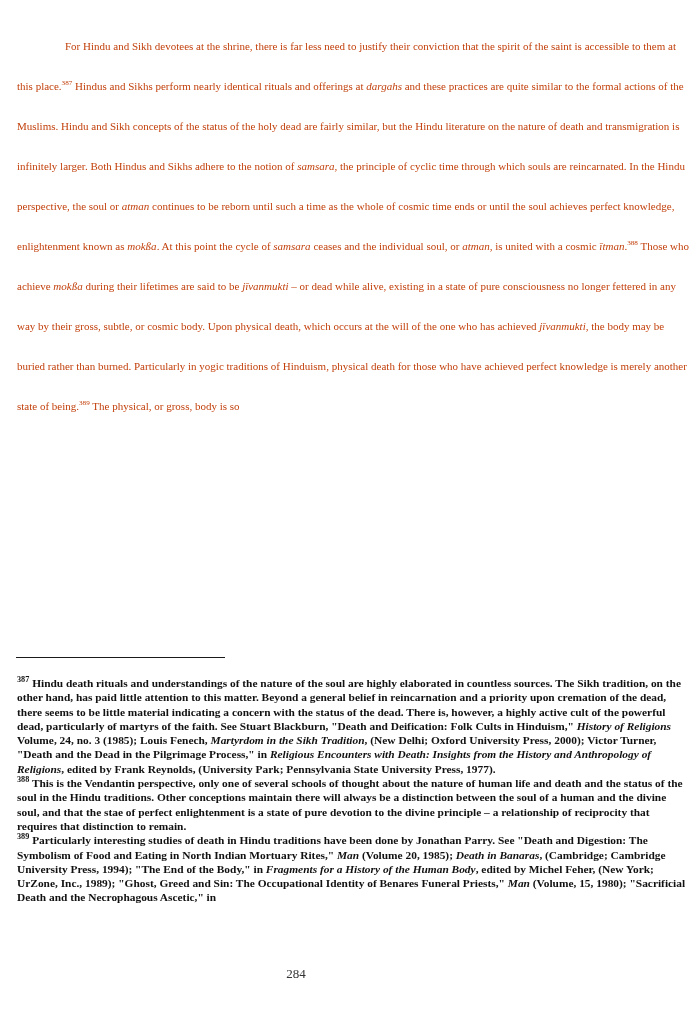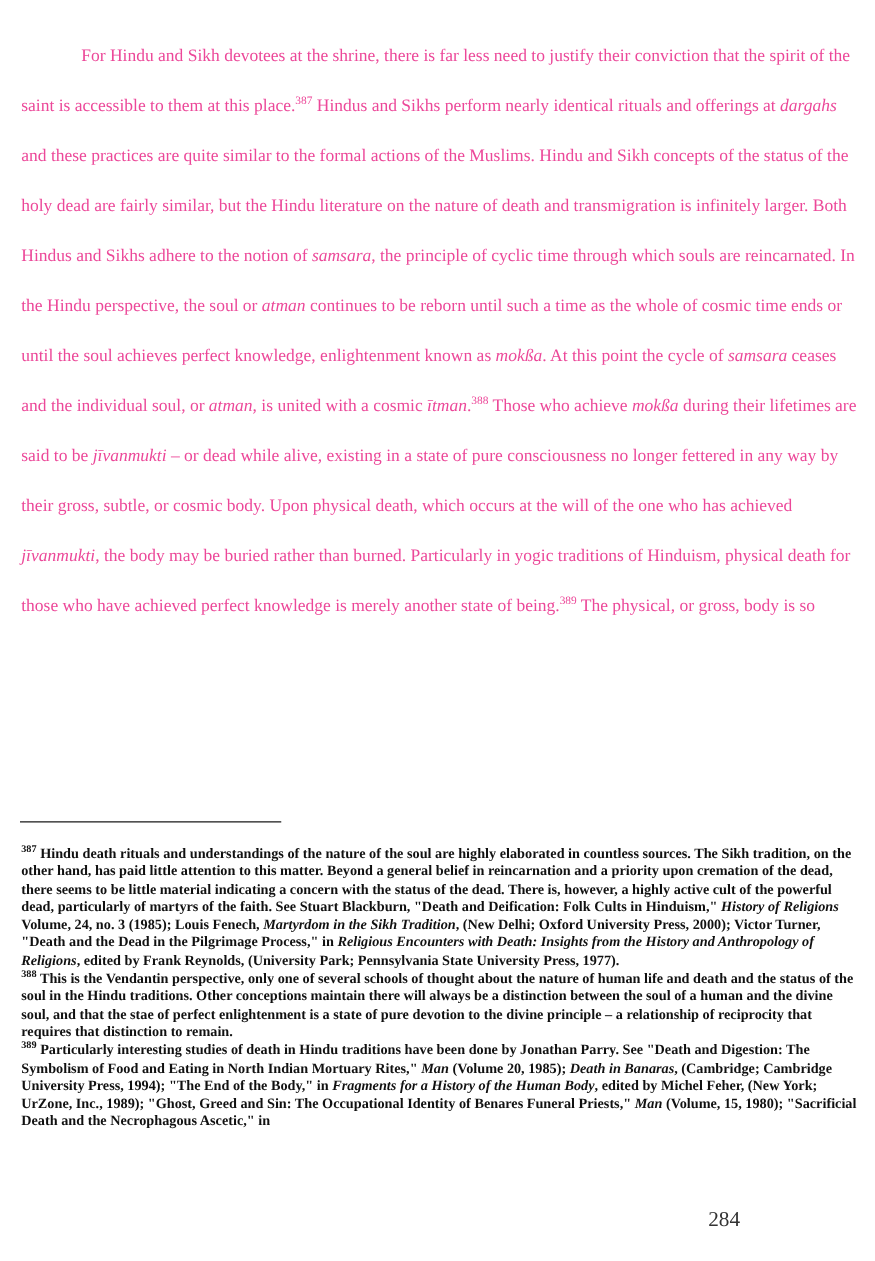--- a/index.html
+++ b/index.html
@@ -19,25 +19,25 @@
 
   
   .body-block {
     position: absolute;
     left: 17px;
     top: 26px;
     width: 674px;
   }
   .body-par {
     margin: 0;
-    font-size: 14px;
+    font-size: 11px;
     line-height: 40px;
     text-align: left;
     text-indent: 48px;
-    color: #ec4899;
+    color: #c2410c;
     white-space: normal;
   }
   .body-par i {
     font-style: italic;
   }
   sup {
     font-size: 0.65em;
     vertical-align: super;
     line-height: 0;
   }
@@ -75,22 +75,22 @@
     vertical-align: super;
     line-height: 0;
   }
 
   
   .page-number {
     position: absolute;
     left: 0;
     top: 966px;
     width: 592px;
-    text-align: right;
-    font-size: 17px;
+    text-align: center;
+    font-size: 13px;
     color: #333;
   }
 </style>
 </head>
 <body>
 
 <div class="page">
 
   <div class="body-block">
     <p class="body-par"><span>For Hindu and Sikh devotees at the shrine, there is far less need to justify their conviction that the spirit of the saint is accessible to them at this place.</span><sup>387</sup><span>  Hindus and Sikhs perform nearly identical rituals and offerings at </span><i>dargahs</i><span> and these practices are quite similar to the formal actions of the Muslims.  Hindu and Sikh concepts of the status of the holy dead are fairly similar, but the Hindu literature on the nature of death and transmigration is infinitely larger.  Both Hindus and Sikhs adhere to the notion of </span><i>samsara</i><span>, the principle of cyclic time through which souls are reincarnated.  In the Hindu perspective, the soul or </span><i>atman</i><span> continues to be reborn until such a time as the whole of cosmic time ends or until the soul achieves perfect knowledge, enlightenment known as </span><i>mokßa</i><span>.  At this point the cycle of </span><i>samsara</i><span> ceases and the individual soul, or </span><i>atman</i><span>, is united with a cosmic </span><i>ītman</i><span>.</span><sup>388</sup><span>  Those who achieve </span><i>mokßa</i><span> during their lifetimes are said to be </span><i>jīvanmukti</i><span> – or dead while alive, existing in a state of pure consciousness no longer fettered in any way by their gross, subtle, or cosmic body.  Upon physical death, which occurs at the will of the one who has achieved </span><i>jīvanmukti</i><span>, the body may be buried rather than burned.  Particularly in yogic traditions of Hinduism, physical death for those who have achieved perfect knowledge is merely another state of being.</span><sup>389</sup><span>  The physical, or gross, body is so</span></p>

